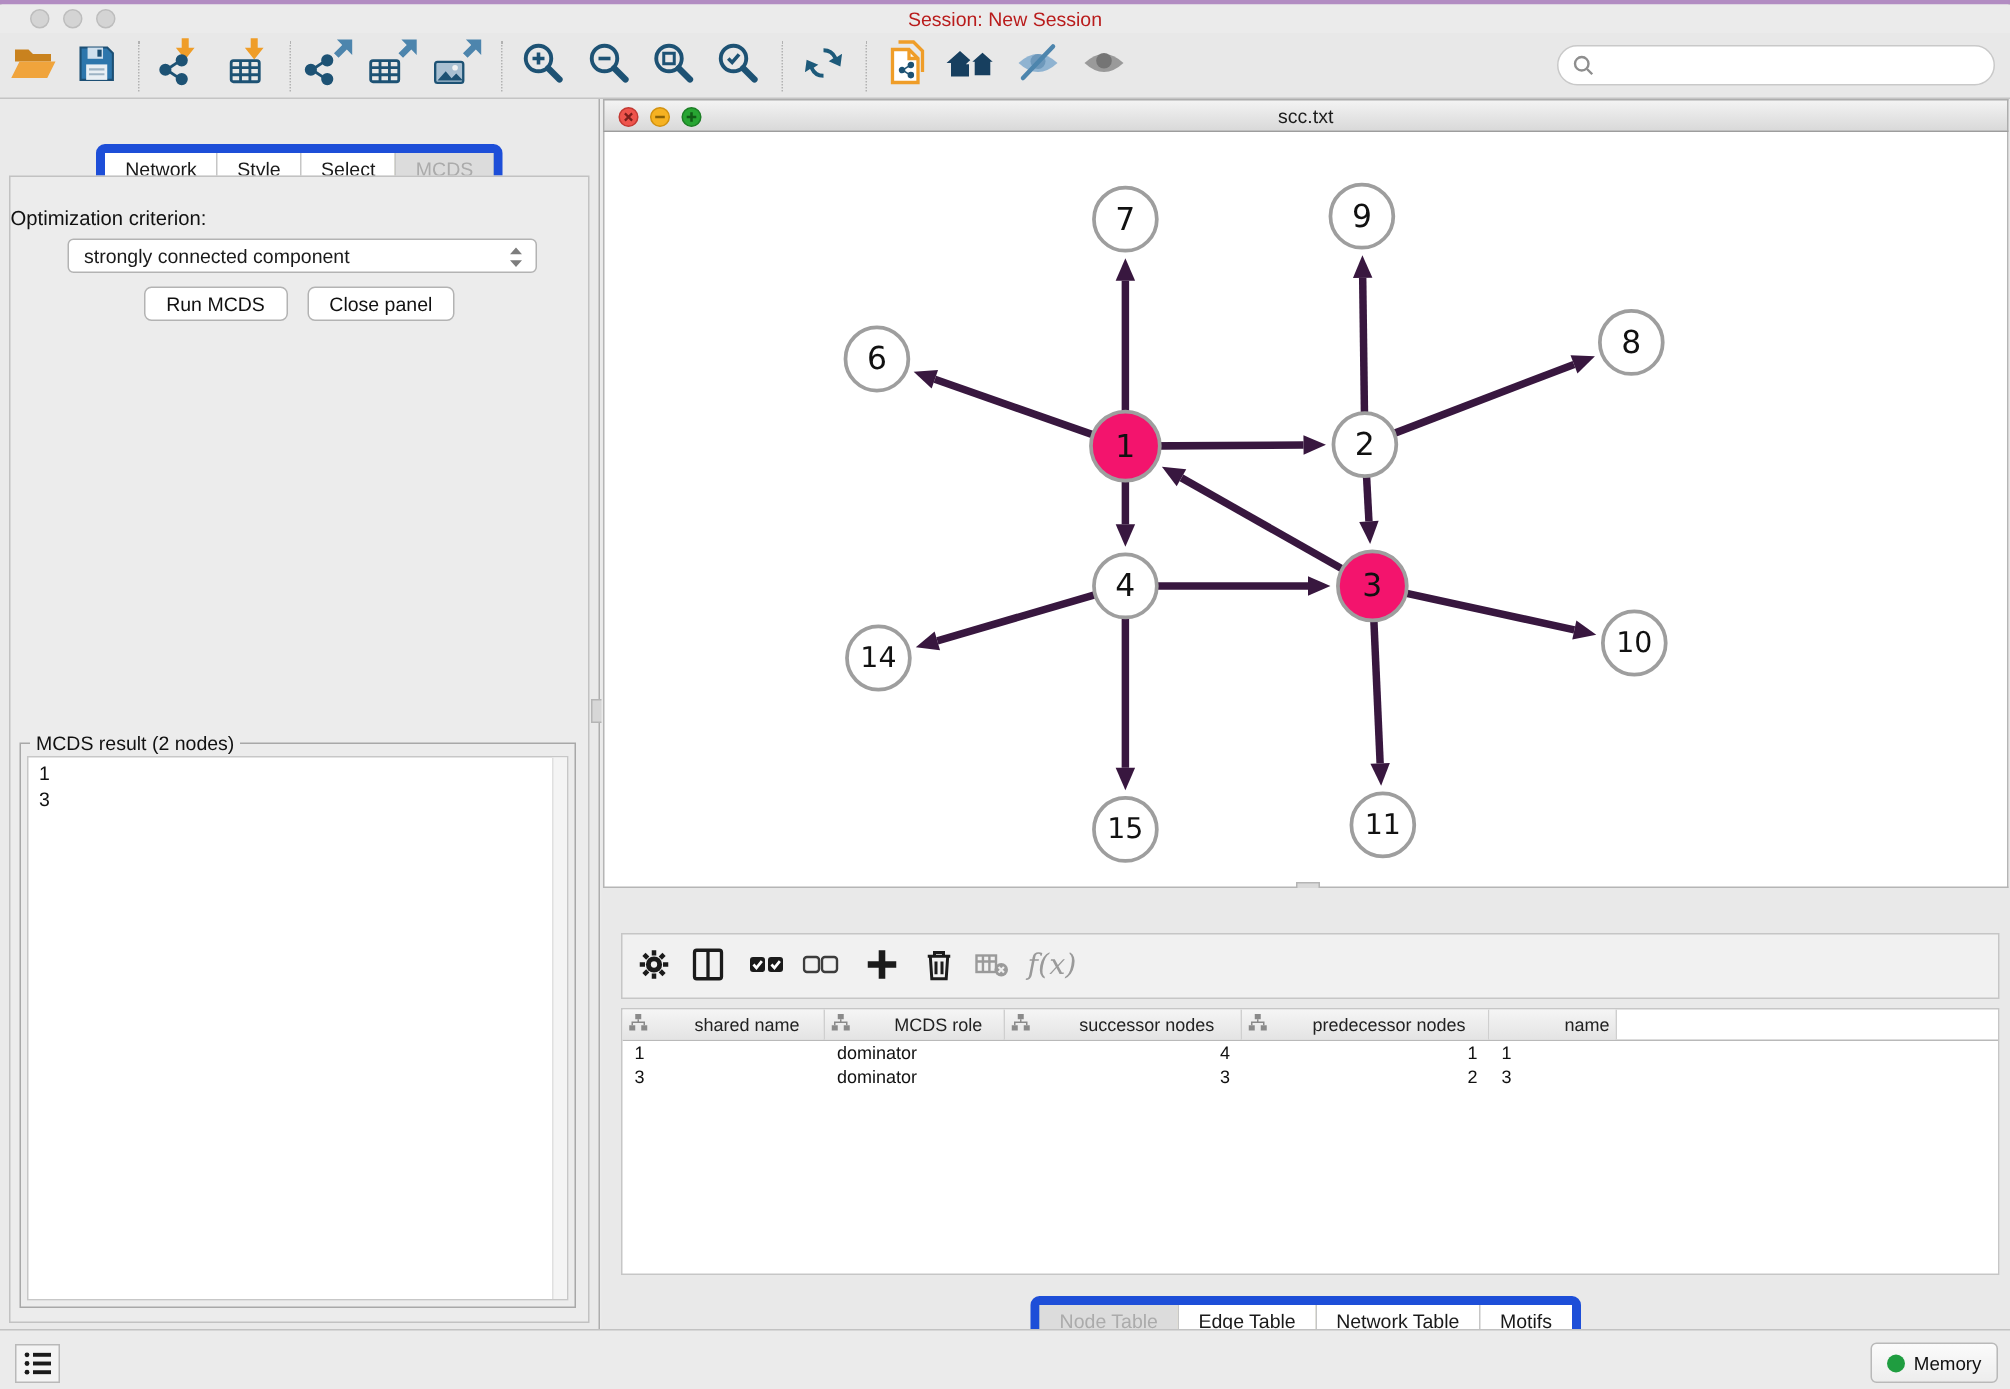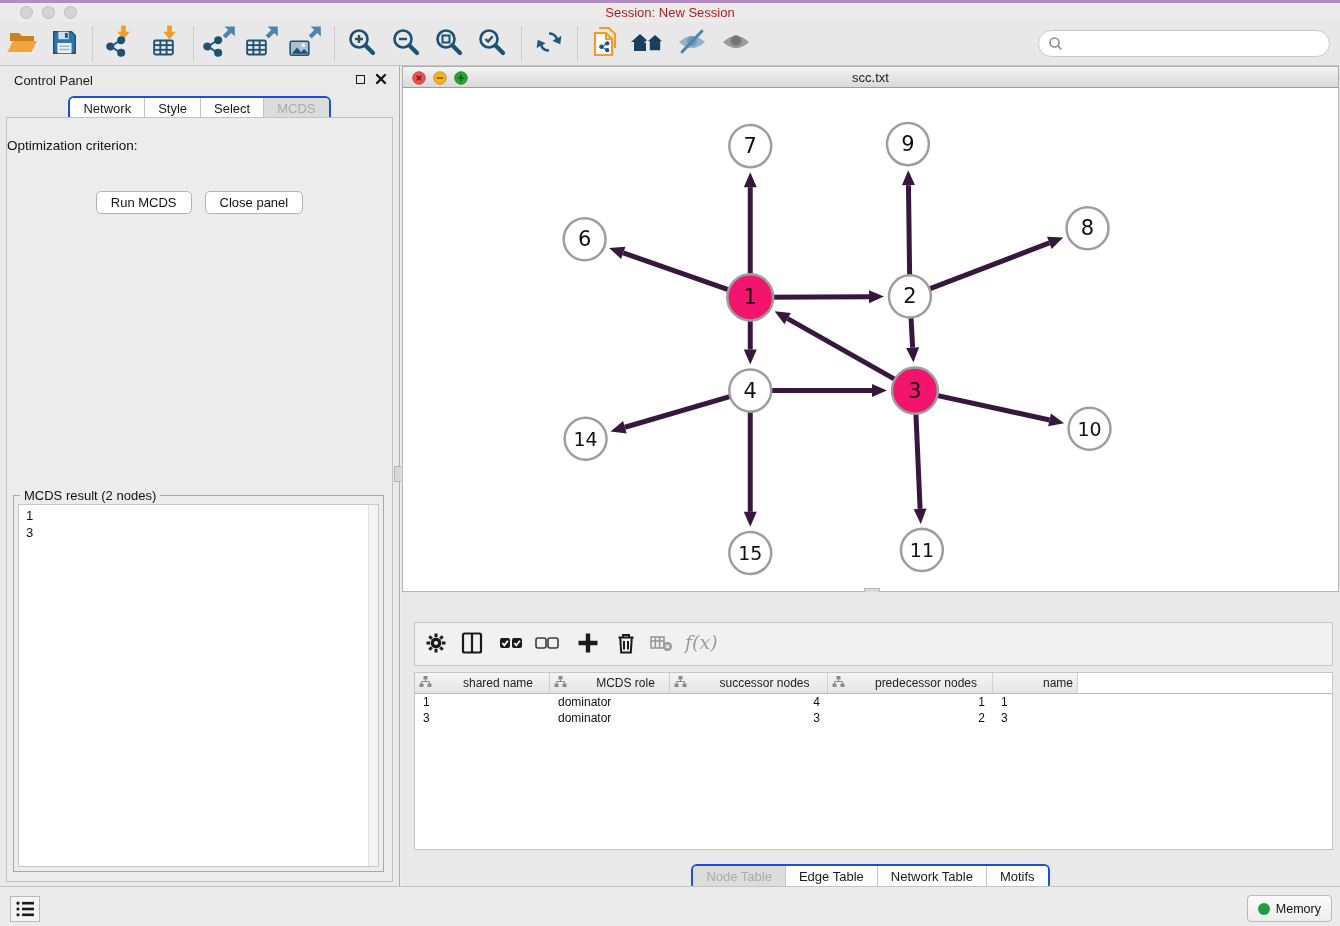--- a/index.html
+++ b/index.html
@@ -19,21 +19,21 @@
   .tb-sep{position:absolute;top:5px;width:0;height:34px;border-left:1px dotted #b2b2b2;}
   .searchbox{position:absolute;right:10px;top:8px;width:292px;height:27px;background:#fff;border:1px solid #c9c9c9;border-radius:14px;display:flex;align-items:center;padding:0 9px;box-sizing:border-box;}
   .searchbox input{border:none;outline:none;flex:1;font-size:13px;margin-left:6px;background:transparent;font-family:inherit;}
   
   .control-panel{position:absolute;left:0;top:66px;width:400px;height:820px;background:#eaeaea;border-right:1px solid #aeaeae;box-sizing:border-box;}
   .panel-header{position:relative;height:28px;}
   .panel-header .ph-title{position:absolute;left:14px;top:7px;font-size:13px;color:#1a1a1a;}
   .ph-icons{position:absolute;right:12px;top:7px;display:flex;gap:10px;align-items:center;}
   .float-box{width:9px;height:9px;border:1.5px solid #1a1a1a;display:inline-block;box-sizing:border-box;}
   .seg-row{position:absolute;left:0;right:0;display:flex;justify-content:center;}
-  .segmented{display:inline-flex;border:2px solid #1d4ed8;border-radius:6px;overflow:hidden;background:#fef9c3;height:22px;}
+  .segmented{display:inline-flex;border:6px solid #1d4ed8;border-radius:6px;overflow:hidden;background:#fef9c3;height:22px;}
   .segmented .seg{padding:0 13px;font-size:13px;line-height:22px;color:#1a1a1a;background:#fff;border-left:1px solid #c6c6c6;cursor:default;white-space:nowrap;}
   .segmented .seg:first-child{border-left:none;}
   .segmented .seg.selected{background:#dcdcdc;color:#ababab;}
   .cp-body{position:absolute;left:6px;right:6px;top:51px;bottom:4px;border:1px solid #c2c2c2;background:#ececec;}
   .opt-label{position:absolute;left:0;right:0;top:20px;font-size:13.5px;color:#111;}
   .cp-select{position:absolute;left:38px;top:41px;width:313px;height:23px;background:#fff;border:1px solid #b3b3b3;border-radius:4px;font-size:13px;line-height:22px;padding-left:10px;box-sizing:border-box;}
   .cp-select svg{position:absolute;right:5px;top:3px;}
   .cp-btnrow{position:absolute;left:0;right:0;top:73px;display:flex;justify-content:center;gap:13px;}
   .aq-btn{height:23px;background:#fff;border:1px solid #b3b3b3;border-radius:5px;font-size:13px;padding:0 14px;font-family:inherit;color:#111;}
   .result-group{position:absolute;left:6px;right:8px;top:377px;bottom:9px;border:1px solid #a8a8a8;padding-left:13px;}
@@ -267,39 +267,36 @@
         </svg></span>
     </div>
     <div class="tb-sep" style="left: 92px;"></div>
     <div class="tb-sep" style="left: 193px;"></div>
     <div class="tb-sep" style="left: 334px;"></div>
     <div class="tb-sep" style="left: 521px;"></div>
     <div class="tb-sep" style="left: 577px;"></div>
   </div>
 
 <div class="control-panel">
-  <div class="panel-header">
-    <span class="ph-title">Control Panel</span>
-    <span class="ph-icons">
-      <span class="float-box"></span>
-      <svg width="12" height="12" viewBox="0 0 12 12">
-          <path d="M2 2 L10 10 M10 2 L2 10" stroke="#111" stroke-width="2.4" stroke-linecap="round"></path>
-        </svg>
-    </span>
-  </div>
   <div class="seg-row" style="top:30px">
     <div class="segmented" id="cp-tabs">
         <div class="seg">Network</div>
         <div class="seg">Style</div>
         <div class="seg">Select</div>
         <div class="seg selected">MCDS</div>
       </div>
   </div>
   <div class="cp-body">
     <div class="opt-label">Optimization criterion:</div>
+    <div class="cp-select">
+      <span>strongly connected component</span>
+      <svg width="16" height="17" viewBox="0 0 16 17">
+          <path d="M4 6.5 l4-4.5 4 4.5 z M4 10.5 l4 4.5 4-4.5 z" fill="#7d7d7d"></path>
+        </svg>
+    </div>
     <div class="cp-btnrow">
       <button class="aq-btn">Run MCDS</button>
       <button class="aq-btn">Close panel</button>
     </div>
     <div class="result-group">
       <span class="legend">MCDS result (2 nodes)</span>
       <div class="result-inner">
         <div class="result-text" id="result-text">1
 3</div>
         <div class="result-scroll"></div>

